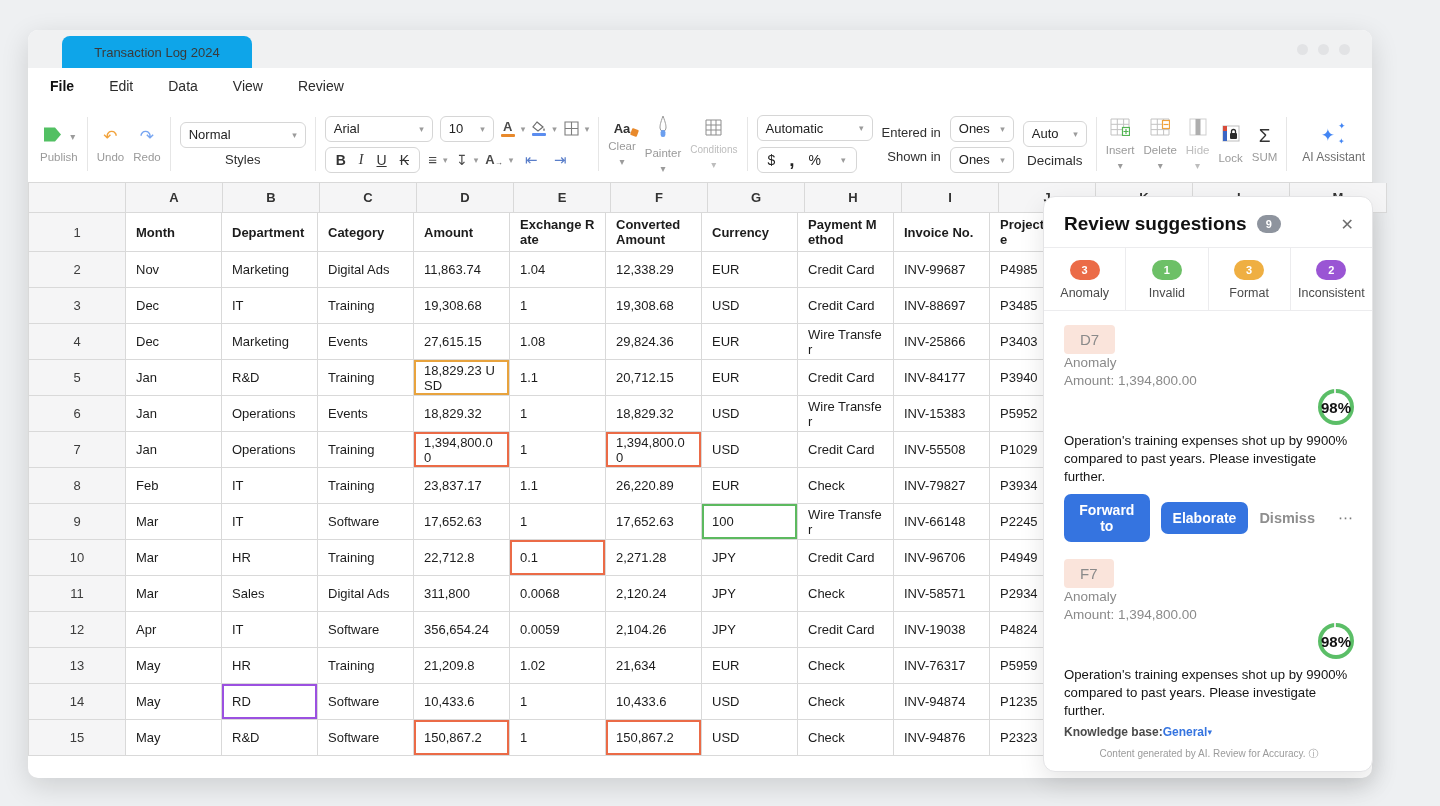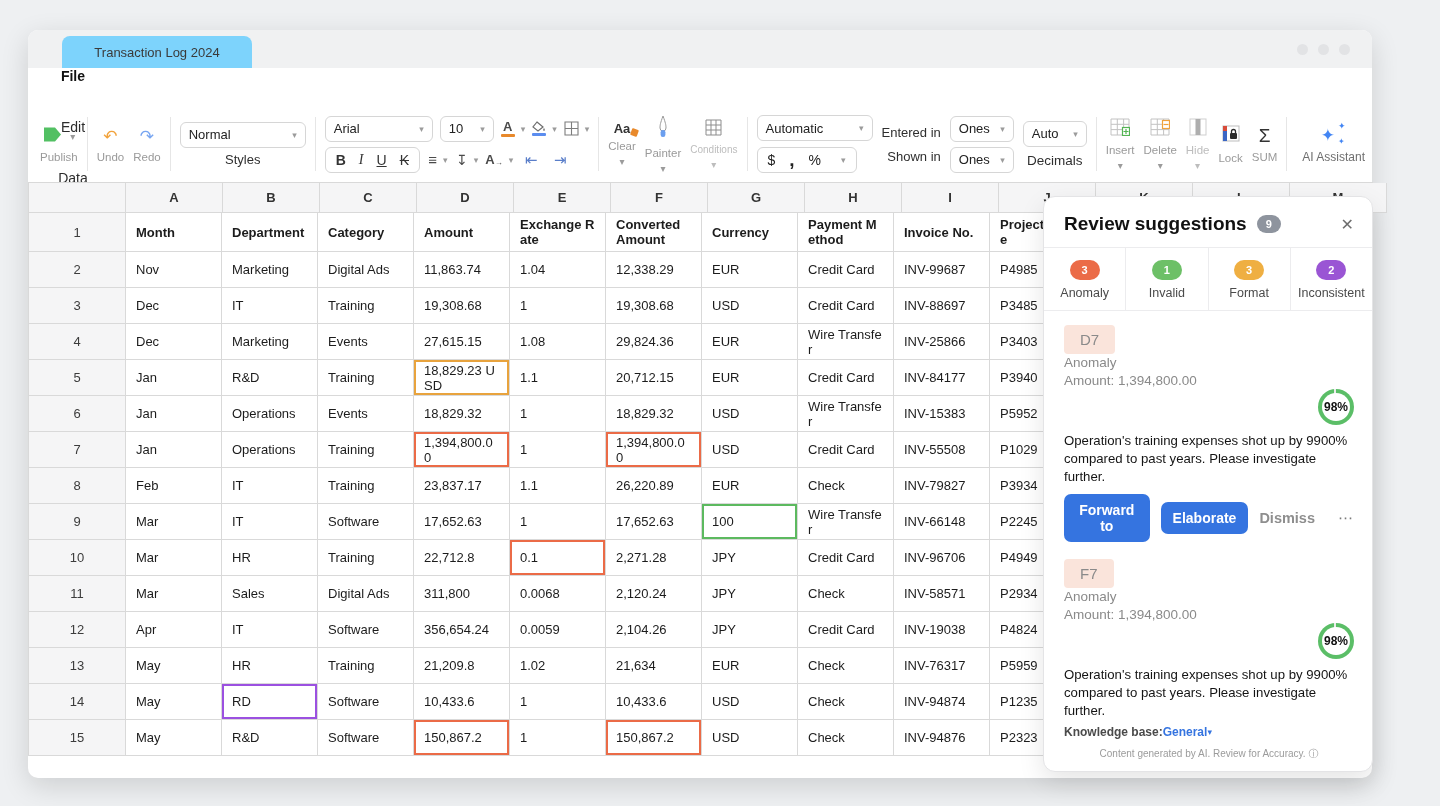--- a/index.html
+++ b/index.html
@@ -1,26 +1,26 @@
 <!DOCTYPE html>
 <html><head>
 <meta charset="utf-8">
 <style>
   * { margin:0; padding:0; box-sizing:border-box; }
   html,body { width:1440px; height:806px; overflow:hidden; background:#eef0f2; font-family:"Liberation Sans",sans-serif; }
   .window { position:absolute; left:28px; top:30px; width:1344px; height:748px; background:#fff; border-radius:10px; box-shadow:0 8px 28px rgba(0,0,0,.14); }
 
   
   .tabbar { position:absolute; left:0; top:0; width:100%; height:38px; background:#f0f1f2; border-radius:10px 10px 0 0; }
-  .doc-tab { position:absolute; left:34px; top:6px; width:190px; height:32px; background:#7dd3fc; border-radius:8px 8px 0 0; display:flex; align-items:center; justify-content:center; font-size:13px; color:#3a3a3a; }
+  .doc-tab { position:absolute; left:34px; top:6px; width:190px; height:32px; background:#0ea5e9; border-radius:8px 8px 0 0; display:flex; align-items:center; justify-content:center; font-size:13px; color:#3a3a3a; }
   .win-controls { position:absolute; right:22px; top:14px; display:flex; gap:10px; }
   .win-controls span { width:11px; height:11px; border-radius:50%; background:#e2e3e5; }
 
   
-  .menubar { position:absolute; left:0; top:38px; height:36px; display:flex; align-items:center; padding-left:22px; gap:35px;flex-direction:column; }
+  .menubar { position:absolute; left:0; top:38px; height:36px; display:flex; align-items:center; padding-left:22px; gap:35px; }
   .menubar span { font-size:14px; color:#2c2c2c; cursor:default; }
   .menubar span.first { font-weight:700; color:#111; }
 
   
   .tbar { position:absolute; left:0; top:76px; right:0; height:76px; display:flex; align-items:center; padding:0 12px; gap:9px; }
   .vdiv { width:1px; height:54px; background:#e6e6e6; flex:0 0 1px; }
   .col { display:flex; flex-direction:column; align-items:center; gap:4px; }
   .rowflex { display:flex; align-items:center; gap:7px; }
   .lab { font-size:11.5px; color:#9a9a9a; white-space:nowrap; }
   .lab.dark { color:#2f2f2f; font-size:13px; }
@@ -67,21 +67,21 @@
   .p-tab:last-child { border-right:none; }
   .p-tab .pill { min-width:30px; height:20px; border-radius:10px; color:#fff; font-size:11px; font-weight:700; display:flex; align-items:center; justify-content:center; padding:0 8px; }
   .p-tab .tlab { font-size:12.5px; color:#4a4a4a; }
   .p-cards { flex:1; overflow:hidden; padding:14px 18px 0 20px; }
   .card { margin-bottom:17px; }
   .card-top { display:flex; align-items:flex-start;flex-direction:column; }
   .refchip { background:#fae4db; color:#8a8a8a; font-size:15px; padding:6px 16px; border-radius:4px; margin-right:12px; }
   .meta { display:flex; flex-direction:column; gap:1px; }
   .meta .mtype, .meta .mdetail { font-size:13.5px; color:#8a8a8a; line-height:17px; }
   .ring { margin-left:auto; width:36px; height:36px; border-radius:50%; display:flex; align-items:center; justify-content:center; flex:0 0 36px; }
-  .ring .inner { width:28px; height:28px; border-radius:50%; background:#fff; display:flex; align-items:center; justify-content:center; font-size:12px; font-weight:700; color:#111; }
+  .ring .inner { width:28px; height:28px; border-radius:50%; background:#fff; display:flex; align-items:center; justify-content:center; font-size:15px; font-weight:700; color:#111; }
   .card-desc { margin-top:7px; font-size:13.2px; color:#141414; line-height:1.35; font-weight:500; }
   .card-actions { margin-top:9px; display:flex; align-items:center; gap:11px; }
   .btn-blue { background:#3574E0; color:#fff; border:none; border-radius:7px; font-size:14px; font-weight:700; padding:8px 12px; font-family:inherit; cursor:default; }
   .dismiss { color:#8e8e8e; font-size:14.5px; font-weight:600; }
   .dots { color:#7a7a7a; font-size:15px; margin-left:12px; letter-spacing:1px; }
   .p-foot { padding:8px 18px 10px 20px; }
   .kb-row { display:flex; align-items:center; margin-bottom:8px; }
   .kb-lab { font-size:12px; font-weight:700; color:#4a4a4a; }
   .kb-val { font-size:12px; font-weight:700; color:#3574E0; }
   .kb-car { font-size:9px; color:#3574E0; }

